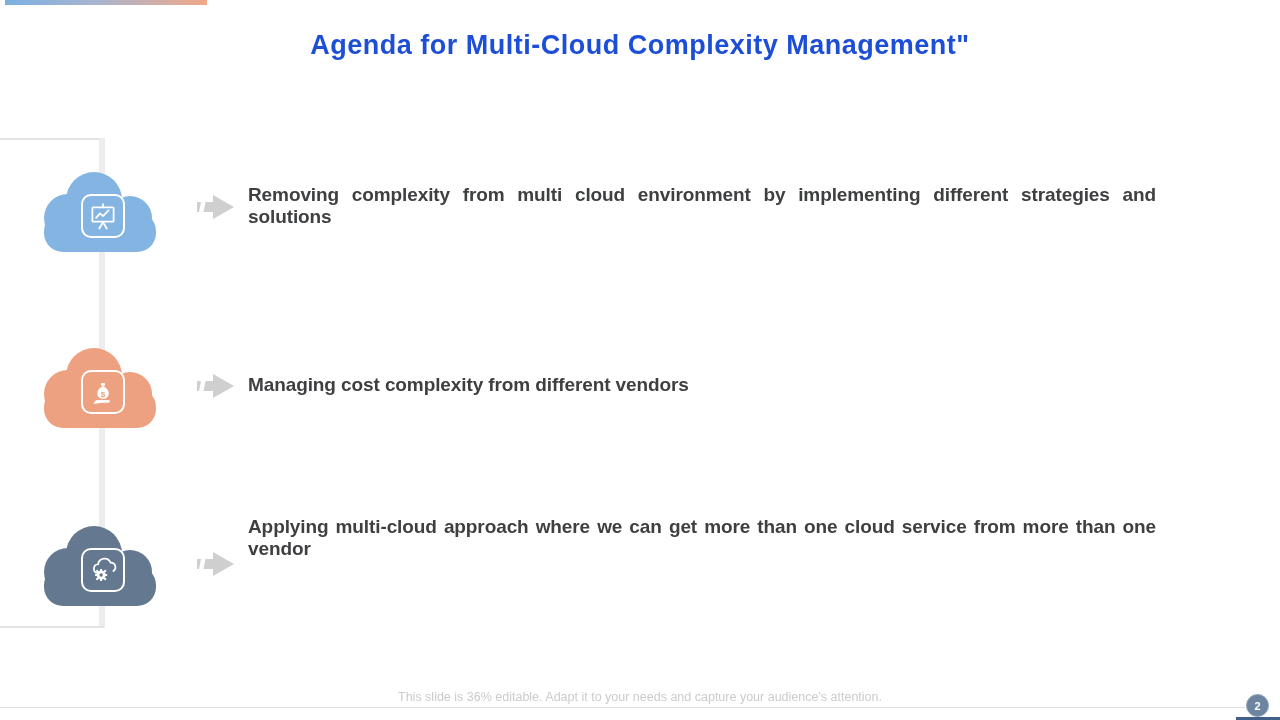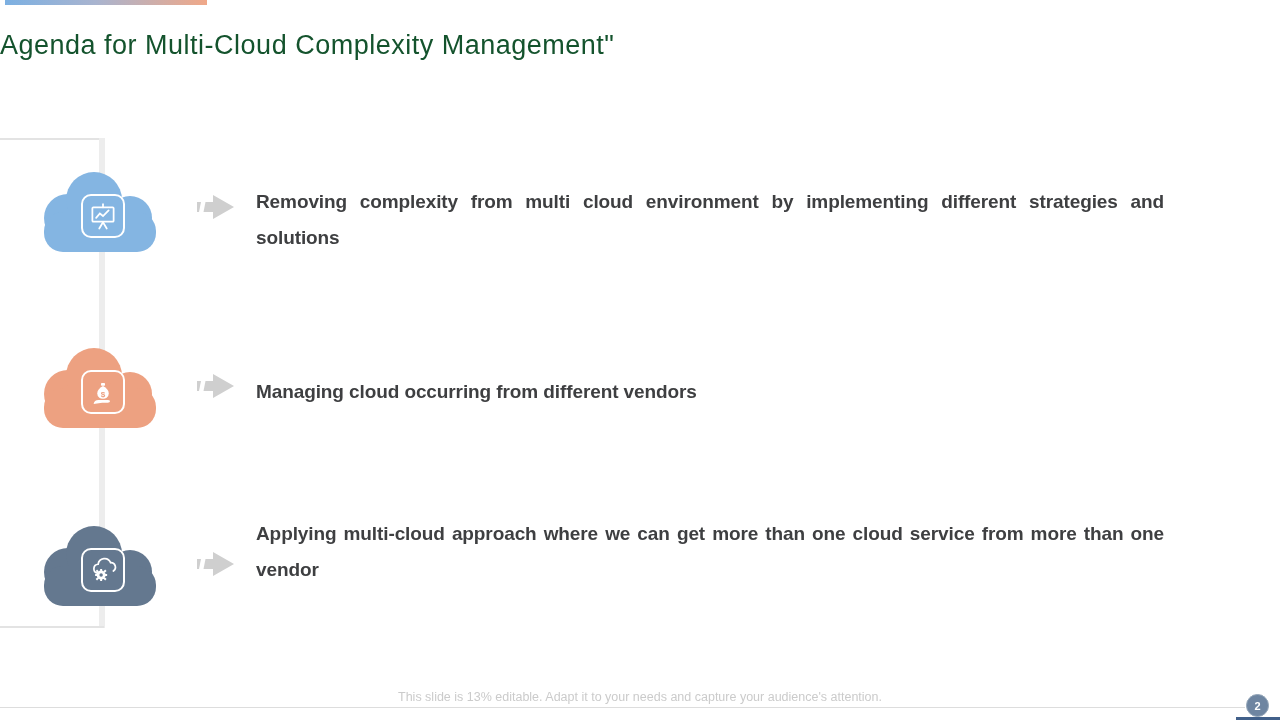--- a/index.html
+++ b/index.html
@@ -2,37 +2,37 @@
 <html><head>
 <meta charset="utf-8">
 <style>
   html,body{margin:0;padding:0;}
   body{font-family:"Liberation Sans", sans-serif; background:#ffffff;}
   .slide{position:relative;width:1280px;height:720px;background:#ffffff;overflow:hidden;}
 
   .top-strip{position:absolute;left:5px;top:0;width:202px;height:5px;
     background:linear-gradient(90deg,#7cb0e2 0%,#a9b4cf 45%,#f0a888 100%);}
 
-  .title{position:absolute;left:0;right:0;top:30px;
-    font-size:27px;font-weight:normal;color:#14532d;letter-spacing:0.5px;}
+  .title{position:absolute;left:0;right:0;top:30px;text-align:center;
+    font-size:27px;font-weight:bold;color:#1d4ed8;letter-spacing:0.5px;}
 
   .bracket-h{position:absolute;background:#e3e3e3;height:2px;width:104px;left:0;}
   .bracket-top{top:138px;}
   .bracket-bottom{top:626px;}
   .bracket-v{position:absolute;background:#ededed;width:6px;left:99px;top:138px;height:490px;}
 
   .cloud-wrap{position:absolute;left:34px;width:132px;height:86px;}
   .cloud-wrap svg{display:block;}
   .icon-square{position:absolute;width:44px;height:44px;border:2.5px solid #ffffff;
     border-radius:10px;display:flex;align-items:center;justify-content:center;box-sizing:border-box;}
 
   .block-arrow{position:absolute;width:38px;height:26px;}
 
   .agenda-text{position:absolute;left:248px;font-size:19px;font-weight:bold;color:#3e3f41;
-    line-height:36px;letter-spacing:-0.1px;margin-left:8px;}
+    line-height:22px;letter-spacing:-0.1px;}
   .justify{width:908px;text-align:justify;}
 
   .footer-note{position:absolute;left:0;right:0;top:690px;text-align:center;
     font-size:12.5px;color:#cbcbcb;}
   .footer-line{position:absolute;left:0;top:707px;width:1245px;height:1px;background:#dddddd;}
   .page-badge{position:absolute;left:1246px;top:694px;width:23px;height:23px;border-radius:50%;
     background:#6e85a1;border:1.5px solid #93a5b8;box-sizing:border-box;
     display:flex;align-items:center;justify-content:center;
     font-size:11px;color:#ffffff;font-weight:bold;}
   .corner-tick{position:absolute;left:1236px;top:717px;width:44px;height:3px;background:#41608a;}
@@ -94,21 +94,21 @@
           <path d="M4.5 21.5 q0.5 -3.2 3.8 -3.2 h7.5 q1.8 0 1.8 1.1 q0 1.1 -1.8 1.1 h-4.5 z"></path>
         </g>
         <text x="12" y="15.6" text-anchor="middle" font-size="6.5" font-weight="bold" font-family="Liberation Sans, sans-serif" fill="#eda181">$</text>
       </svg>
     </div>
   </div>
   <svg class="block-arrow" style="left:197px;top:373px;" viewBox="0 0 38 26">
     <polygon points="0,8 16,8 16,1 37,13 16,25 16,18 0,18" fill="#cfcfcf"></polygon>
     <polygon points="4,8 8.5,8 6.5,18 2,18" fill="#ffffff"></polygon>
   </svg>
-  <div class="agenda-text" style="top:374px;">Managing cloud occurring from different vendors</div>
+  <div class="agenda-text" style="top:374px;">Managing cost complexity from different vendors</div>
 
   <div class="cloud-wrap" style="top:520px;">
     <svg width="132" height="86" viewBox="0 0 132 86">
       <g fill="#64788f">
         <circle cx="34" cy="52" r="24"></circle>
         <circle cx="60" cy="34" r="28"></circle>
         <circle cx="96" cy="52" r="22"></circle>
         <rect x="10" y="46" width="112" height="40" rx="19"></rect>
       </g>
     </svg>
@@ -131,18 +131,18 @@
         <circle cx="10.5" cy="16" r="1.4" fill="#64788f"></circle>
       </svg>
     </div>
   </div>
   <svg class="block-arrow" style="left:197px;top:551px;" viewBox="0 0 38 26">
     <polygon points="0,8 16,8 16,1 37,13 16,25 16,18 0,18" fill="#cfcfcf"></polygon>
     <polygon points="4,8 8.5,8 6.5,18 2,18" fill="#ffffff"></polygon>
   </svg>
   <div class="agenda-text justify" style="top:516px;">Applying multi-cloud approach where we can get more than one cloud service from more than one vendor</div>
 
-  <div class="footer-note">This slide is 13% editable. Adapt it to your needs and capture your audience's attention.</div>
+  <div class="footer-note">This slide is 36% editable. Adapt it to your needs and capture your audience's attention.</div>
   <div class="footer-line"></div>
   <div class="page-badge">2</div>
   <div class="corner-tick"></div>
 
 </div>
 
 </body></html>

